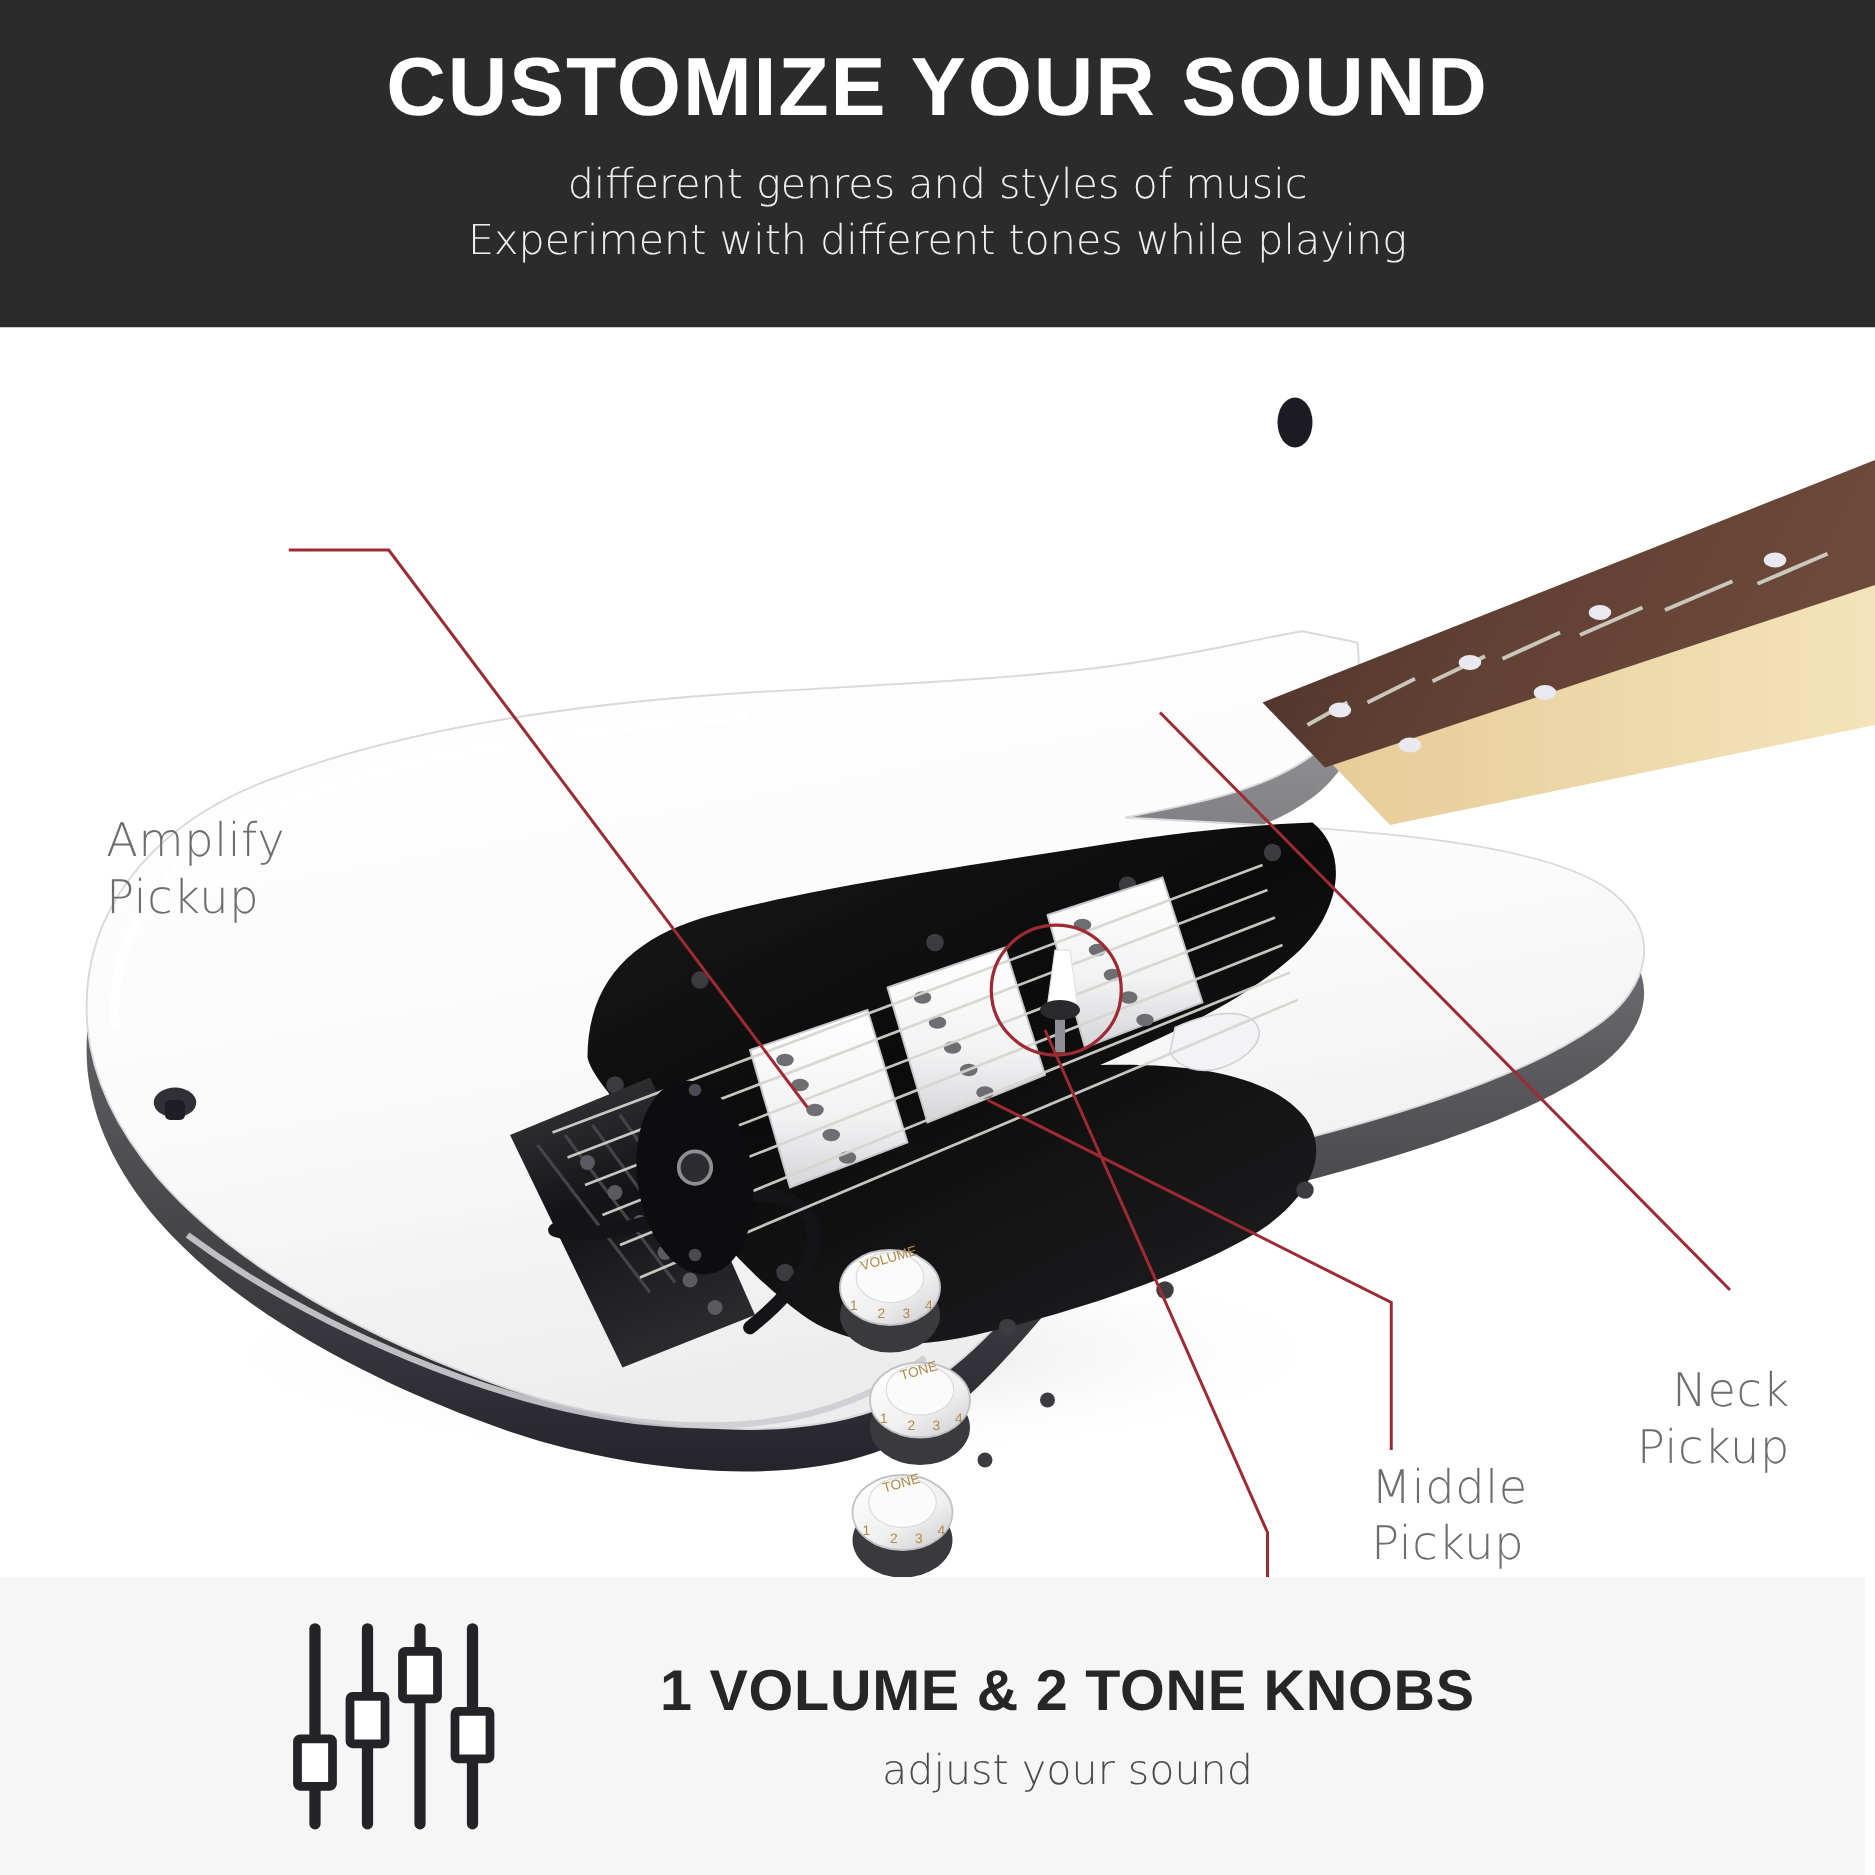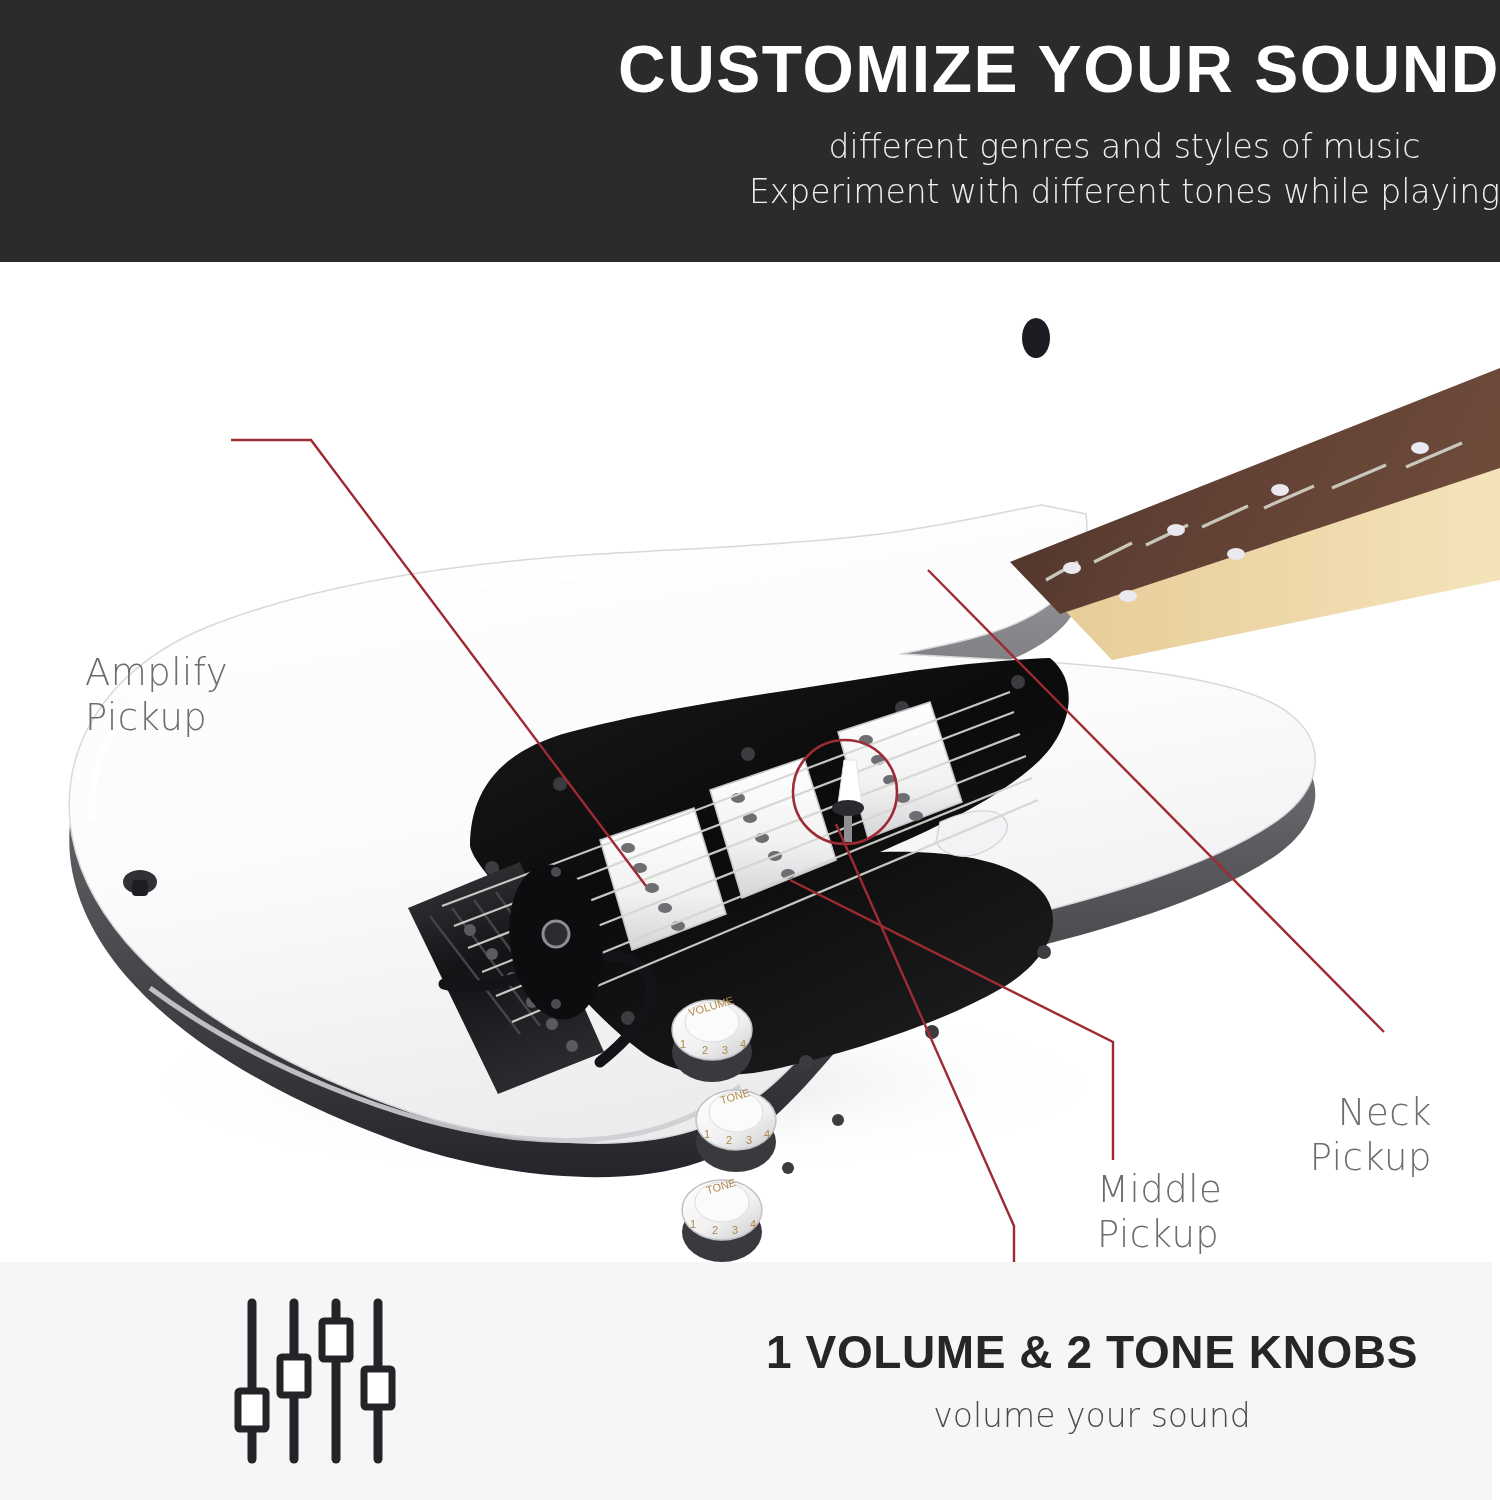--- a/index.html
+++ b/index.html
@@ -1,21 +1,21 @@
 <!DOCTYPE html>
 <html><head>
 <meta charset="utf-8">
 <style>
   html,body{margin:0;padding:0;background:#fff;}
   body{width:1500px;height:1500px;overflow:hidden;font-family:"Liberation Sans",sans-serif;}
   #page{position:relative;width:1500px;height:1500px;background:#ffffff;overflow:hidden;}
 
   
   .header{position:absolute;left:0;top:0;width:1500px;height:262px;background:#2b2b2b;
-          display:flex;flex-direction:column;align-items:flex-end;justify-content:flex-start;}
+          display:flex;flex-direction:column;align-items:center;justify-content:flex-start;}
   .header-title{margin-top:36px;color:#ffffff;font-size:66px;line-height:1.02;font-weight:700;
                 letter-spacing:1.5px;text-align:center;font-family:"Liberation Sans",sans-serif;}
   .header-sub{margin-top:22px;color:#efefef;font-size:33px;line-height:1.34;font-weight:300;
               text-align:center;font-family:"DejaVu Sans",sans-serif;max-width:1060px;}
   .header-sub span{display:block;}
 
   
   .stage{position:absolute;left:0;top:262px;width:1500px;height:1000px;background:#ffffff;overflow:hidden;}
   .stage svg{position:absolute;left:0;top:0;width:1500px;height:1000px;}
 
@@ -23,21 +23,21 @@
   .callout{position:absolute;color:#6d6d6d;font-size:37px;line-height:1.22;font-weight:300;
            font-family:"DejaVu Sans",sans-serif;white-space:pre-line;letter-spacing:0.5px;}
   .callout.r{text-align:right;}
   .callout.l{text-align:left;}
   #callout-bridge{left:85px;top:388px;}
   #callout-neck{right:68px;top:828px;margin-left:40px;}
   #callout-middle{left:1097px;top:905px;}
 
   
   .banner{position:absolute;left:0;top:1262px;width:1492px;height:238px;background:#f6f6f6;
-          display:flex;align-items:center;justify-content:space-between;}
+          display:flex;align-items:center;}
   .banner-icon{margin-left:232px;width:164px;height:172px;flex:none;}
   .banner-text{margin-left:58px;display:flex;flex-direction:column;align-items:center;
                justify-content:center;width:800px;}
   .banner-title{color:#262626;font-size:46px;font-weight:700;letter-spacing:0.6px;
                 font-family:"Liberation Sans",sans-serif;text-align:center;white-space:nowrap;}
   .banner-sub{margin-top:16px;color:#4a4a4a;font-size:33px;line-height:1.3;font-weight:300;
               font-family:"DejaVu Sans",sans-serif;text-align:center;}
   .banner-sub span{display:block;}
 </style>
 </head>
@@ -337,18 +337,18 @@
       <g fill="#ffffff" stroke="#242428" stroke-width="7">
         <rect x="6" y="96" width="28" height="38" rx="2"></rect>
         <rect x="48" y="62" width="28" height="38" rx="2"></rect>
         <rect x="90" y="26" width="28" height="38" rx="2"></rect>
         <rect x="132" y="74" width="28" height="38" rx="2"></rect>
       </g>
     </svg>
     <div class="banner-text">
       <div class="banner-title">1 VOLUME &amp; 2 TONE KNOBS</div>
       <div class="banner-sub">
-        <span>volume your sound</span>
+        <span>adjust your sound</span>
       </div>
     </div>
   </div>
 
 </div>
 
 </body></html>

